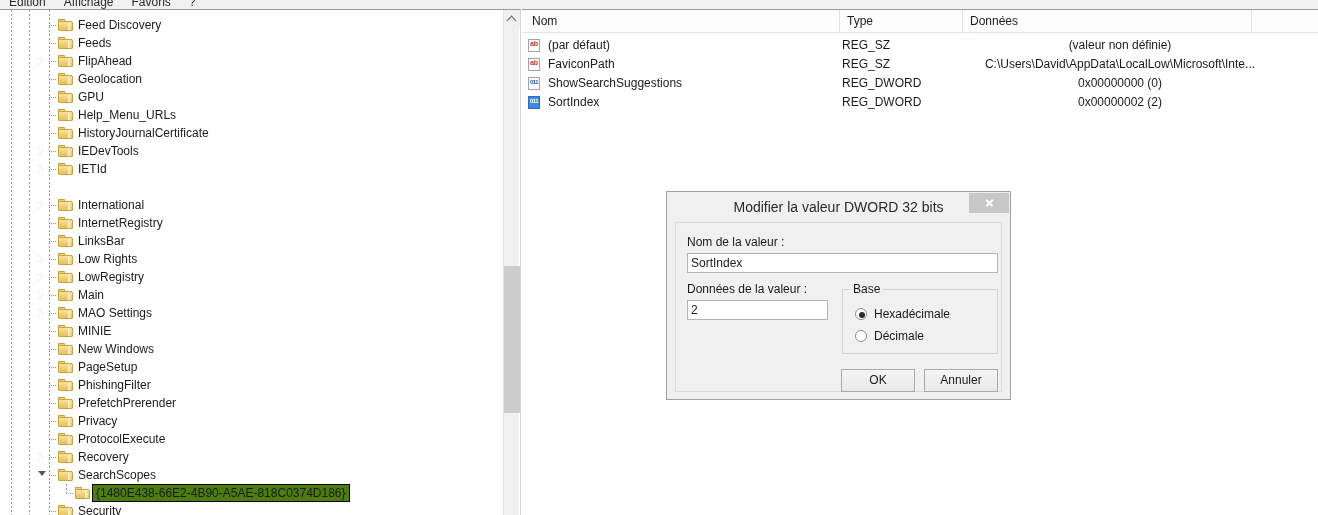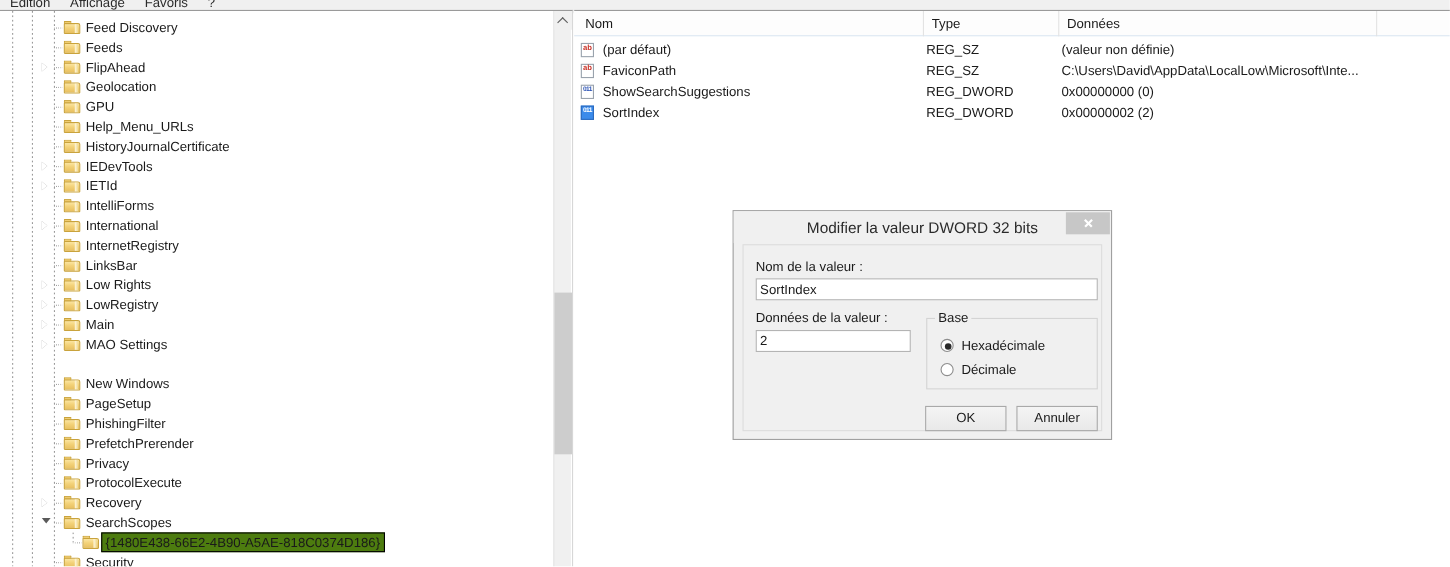--- a/index.html
+++ b/index.html
@@ -209,21 +209,21 @@
     height: 19px; width: 796px;
     font-size: 12px; color: #1a1a1a;
     white-space: nowrap;
   }
   .lrow .cell {
     position: absolute; top: 0; height: 19px; line-height: 19px;
     overflow: hidden;
   }
   .cell.n { left: 26px; width: 292px; }
   .cell.t { left: 320px; width: 121px; }
-  .cell.d { left: 443px; width: 310px; }
+  .cell.d { left: 443px; width: 310px; text-align: center; }
 
   
   .vicon {
     position: absolute; left: 6px; top: 3px;
     width: 14px; height: 14px;
   }
   .vicon .page {
     position: absolute; left: 0; top: 0;
     width: 12px; height: 13px;
     background: #ffffff;
@@ -455,29 +455,20 @@
         <div class="trow" style="top: 150px; position: absolute; left: 0px; width: 505px;">
           <div class="arrow closed"></div>
           <div class="hdash" style="left: 49px;"></div>
           <div class="tfolder">
             <span class="tab"></span>
             <span class="body"></span>
             <span class="spine"></span>
           </div>
           <div class="tlabel">IETId</div>
         </div>
-        <div class="trow" style="top: 168px; position: absolute; left: 0px; width: 505px;">
-          <div class="hdash"></div>
-          <div class="tfolder">
-            <span class="tab"></span>
-            <span class="body"></span>
-            <span class="spine"></span>
-          </div>
-          <div class="tlabel">IntelliForms</div>
-        </div>
         <div class="trow" style="top: 186px; position: absolute; left: 0px; width: 505px;">
           <div class="arrow closed"></div>
           <div class="hdash" style="left: 49px;"></div>
           <div class="tfolder">
             <span class="tab"></span>
             <span class="body"></span>
             <span class="spine"></span>
           </div>
           <div class="tlabel">International</div>
         </div>
@@ -531,20 +522,29 @@
         </div>
         <div class="trow" style="top: 294px; position: absolute; left: 0px; width: 505px;">
           <div class="arrow closed"></div>
           <div class="hdash" style="left: 49px;"></div>
           <div class="tfolder">
             <span class="tab"></span>
             <span class="body"></span>
             <span class="spine"></span>
           </div>
           <div class="tlabel">MAO Settings</div>
+        </div>
+        <div class="trow" style="top: 312px; position: absolute; left: 0px; width: 505px;">
+          <div class="hdash"></div>
+          <div class="tfolder">
+            <span class="tab"></span>
+            <span class="body"></span>
+            <span class="spine"></span>
+          </div>
+          <div class="tlabel">MINIE</div>
         </div>
         <div class="trow" style="top: 330px; position: absolute; left: 0px; width: 505px;">
           <div class="hdash"></div>
           <div class="tfolder">
             <span class="tab"></span>
             <span class="body"></span>
             <span class="spine"></span>
           </div>
           <div class="tlabel">New Windows</div>
         </div>

